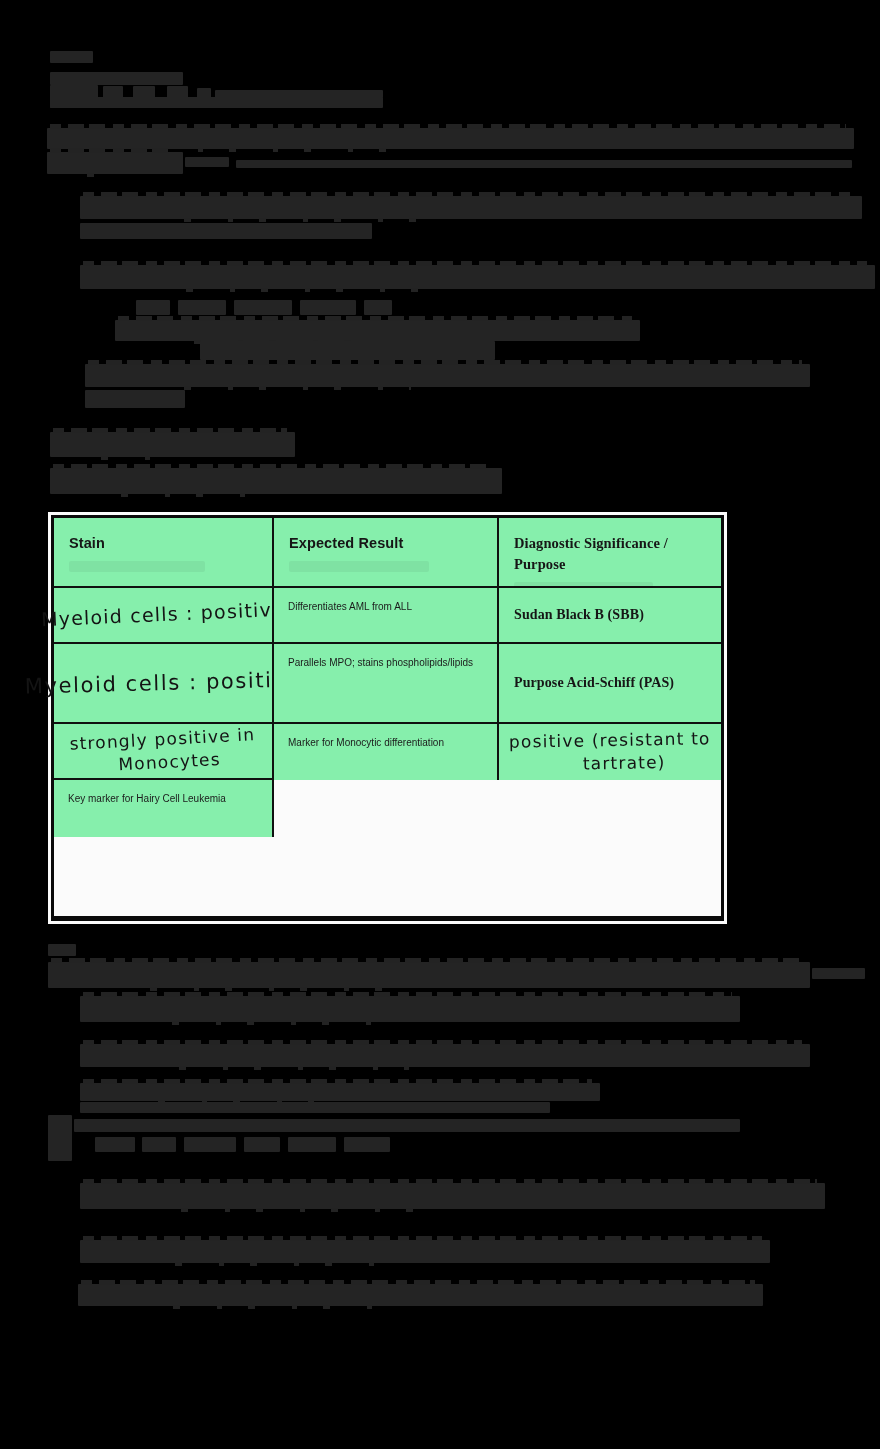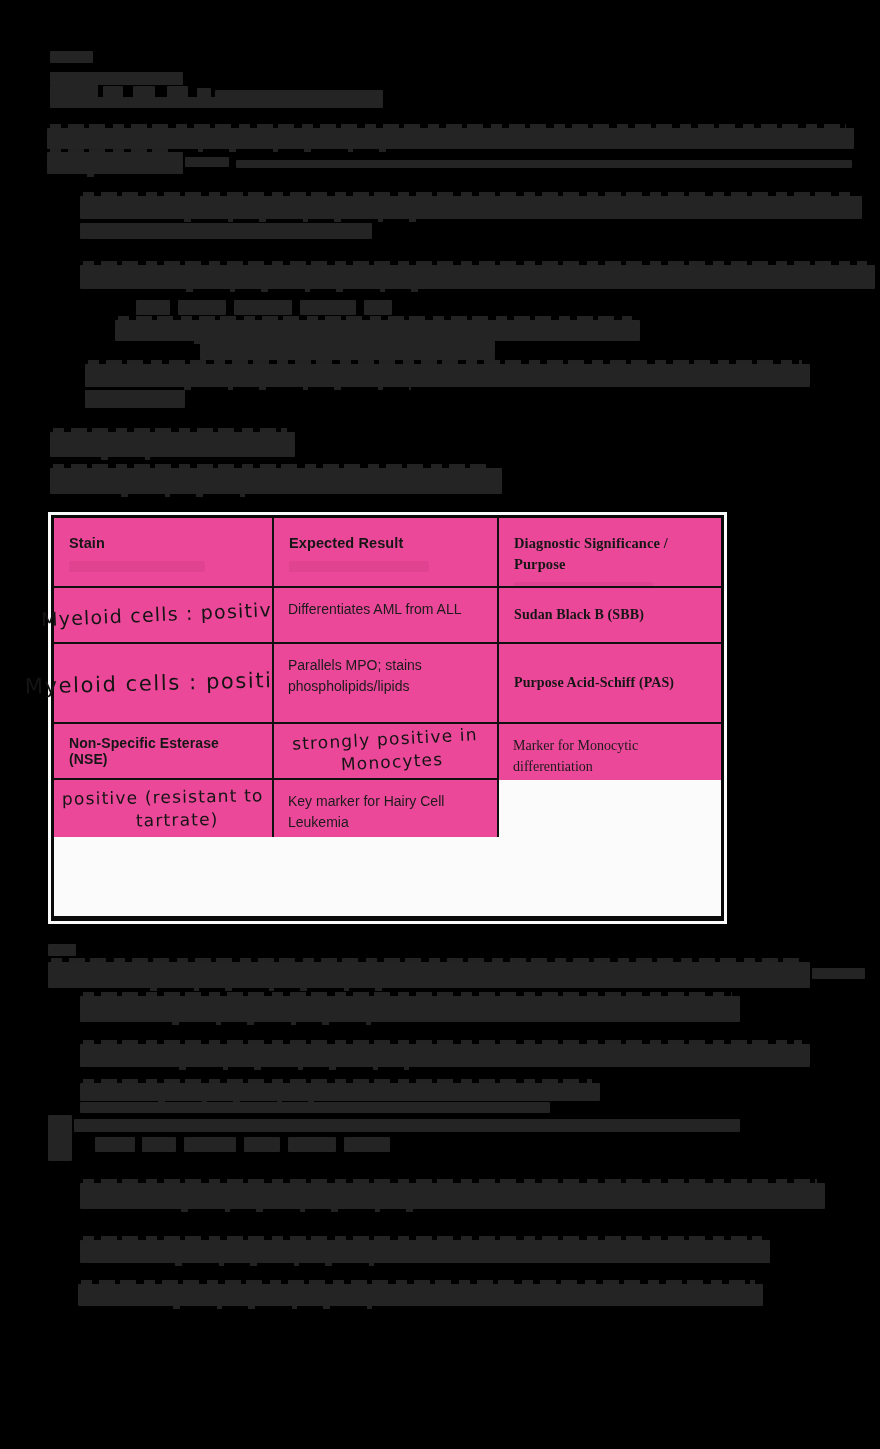--- a/index.html
+++ b/index.html
@@ -49,21 +49,21 @@
     grid-template-rows:70px 56px 80px 56px 57px 79px;
     border:3px solid #0a0a0a;
     border-bottom-width:5px;
     background:#fbfbfb;
   }
   .cell{
     border-right:2px solid #101010;
     border-bottom:2px solid #101010;
     box-sizing:border-box;
     color:#161616;
-    background:#ec4899;
+    background:#86efac;
     position:relative;
   }
   .grid > .cell:nth-child(3n){border-right:none;font-family:Liberation Serif, serif;}
   .grid > .cell:nth-last-child(-n+3){border-bottom:none;}
   .cell.head{
     font-weight:bold;
     font-size:14.5px;
     line-height:1.45;
     padding:15px 14px 0 15px;
     letter-spacing:.1px;
@@ -77,21 +77,21 @@
     border-radius:2px;
   }
   .cell.stain{
     font-weight:bold;
     font-size:14px;
     display:flex;align-items:center;
     padding:0 12px 0 15px;
     letter-spacing:.1px;
   }
   .cell.sig{
-    font-size:14px;
+    font-size:10px;
     line-height:1.5;
     padding:11px 14px 0 14px;
     color:#1b1b1b;
   }
   .cell.result{overflow:visible;}
   .hand{
     height:100%;
     display:flex;flex-direction:column;
     align-items:center;justify-content:center;
     font-family:cursive, "DejaVu Sans", sans-serif;
@@ -174,21 +174,20 @@
         </div>
         <div class="cell sig">Differentiates AML from ALL</div>
         <div class="cell stain">Sudan Black B (SBB)</div>
         <div class="cell result">
           <div class="hand hand-1">
             <span>Myeloid cells : positive</span>
           </div>
         </div>
         <div class="cell sig">Parallels MPO; stains phospholipids/lipids</div>
         <div class="cell stain">Purpose Acid-Schiff (PAS)</div>
-        <div class="cell stain">Non-Specific Esterase (NSE)</div>
         <div class="cell result">
           <div class="hand hand-3">
             <span>strongly positive in</span>
             <span>Monocytes</span>
           </div>
         </div>
         <div class="cell sig">Marker for Monocytic differentiation</div>
         <div class="cell result">
           <div class="hand hand-4">
             <span>positive (resistant to</span>

